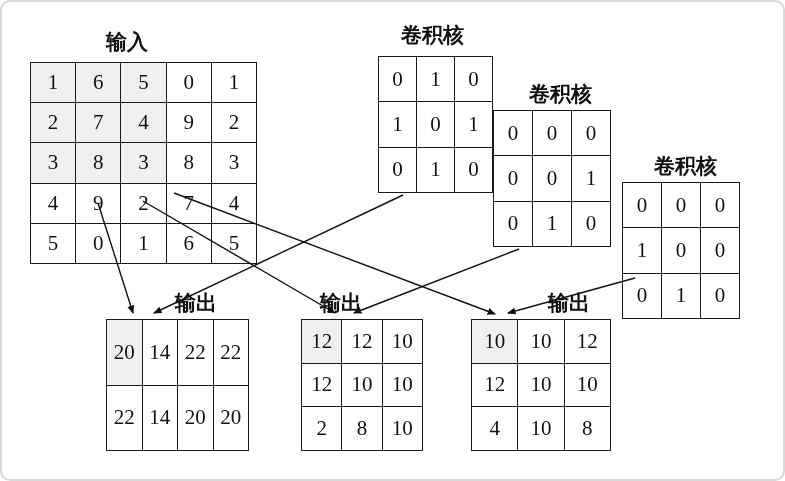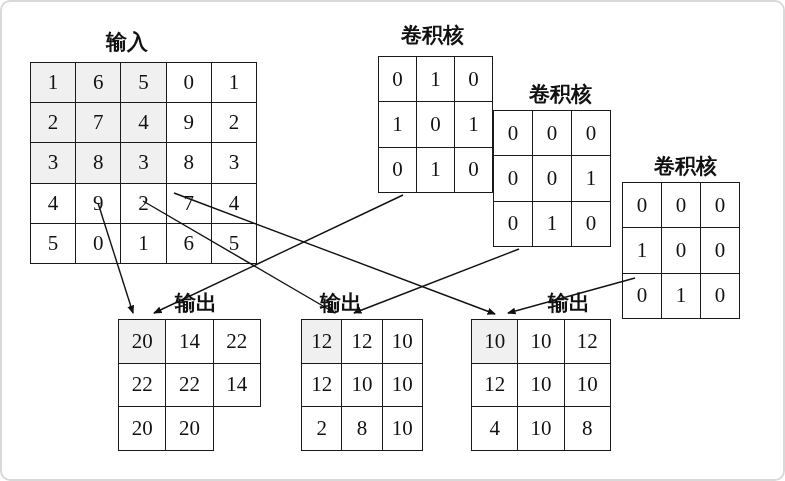--- a/index.html
+++ b/index.html
@@ -114,21 +114,21 @@
       <div class="cell">0</div>
       <div class="cell">1</div>
       <div class="cell">0</div>
       <div class="cell">0</div>
       <div class="cell">0</div>
       <div class="cell">1</div>
       <div class="cell">0</div>
     </div>
 
   <div class="matrix-label" style="left:173px;top:287px;">输出</div>
-  <div class="grid" style="left: 116px; top: 317px; width: 143px; height: 132px; grid-template-columns: repeat(3, 1fr);">
+  <div class="grid" style="left: 104px; top: 317px; width: 143px; height: 132px; grid-template-columns: repeat(4, 1fr);">
       <div class="cell hl">20</div>
       <div class="cell">14</div>
       <div class="cell">22</div>
       <div class="cell">22</div>
       <div class="cell">22</div>
       <div class="cell">14</div>
       <div class="cell">20</div>
       <div class="cell">20</div>
     </div>
 

